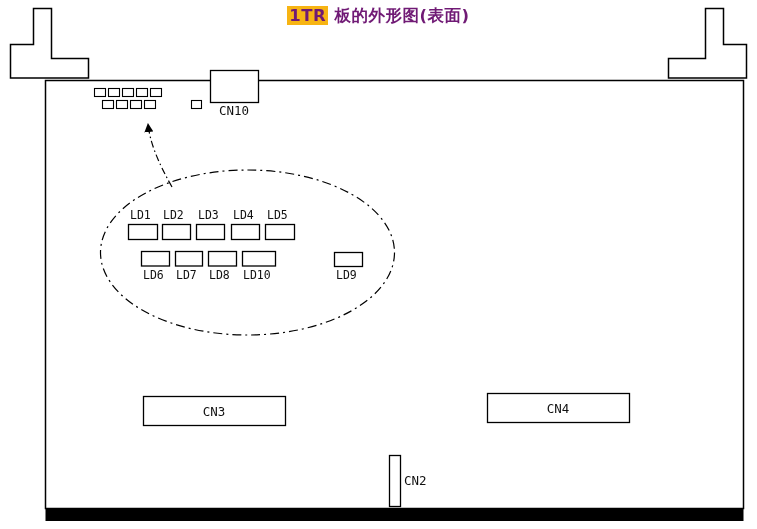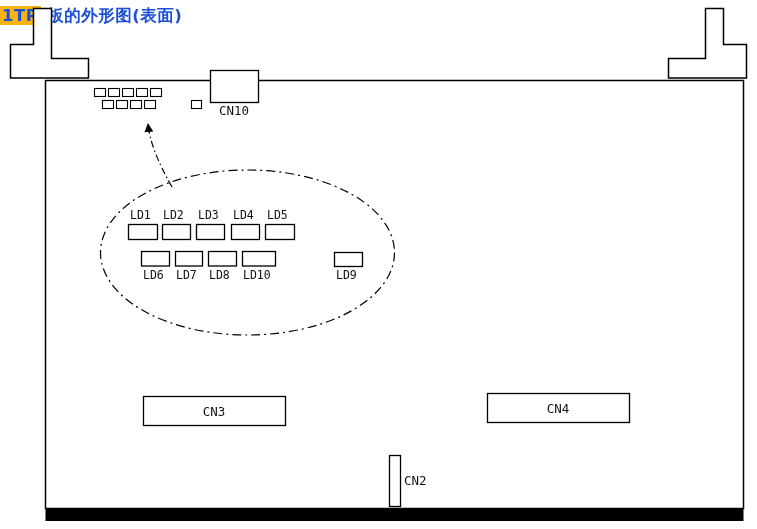--- a/index.html
+++ b/index.html
@@ -1,22 +1,22 @@
 <!DOCTYPE html>
 <html><head>
 <meta charset="utf-8">
 <style>
   html,body{margin:0;padding:0;background:#fff}
   .stage{
     position:relative;width:757px;height:529px;background:#ffffff;
     font-family:"DejaVu Sans","Liberation Sans",sans-serif;overflow:hidden;
   }
   .title{
-    position:absolute;top:5px;left:0;width:100%;
-    font-size:16.5px;font-weight:600;color:#1d4ed8;letter-spacing:.5px;
+    position:absolute;top:5px;left:0;width:100%;text-align:center;
+    font-size:16.5px;font-weight:600;color:#701a75;letter-spacing:.5px;
   }
   .title .hl{padding:0 2px;}
   svg.diagram{position:absolute;left:0;top:0;width:757px;height:529px;}
   .outline{fill:#ffffff;stroke:#000;stroke-width:1.5;}
   .thin{fill:#ffffff;stroke:#000;stroke-width:1.1;}
   .comp{fill:#ffffff;stroke:#000;stroke-width:1.3;}
   .dashdot{fill:none;stroke:#000;stroke-width:1.2;}
   .lbl{
     font-family:"DejaVu Sans Mono","Liberation Mono",monospace;
     font-size:12.5px;fill:#111;

